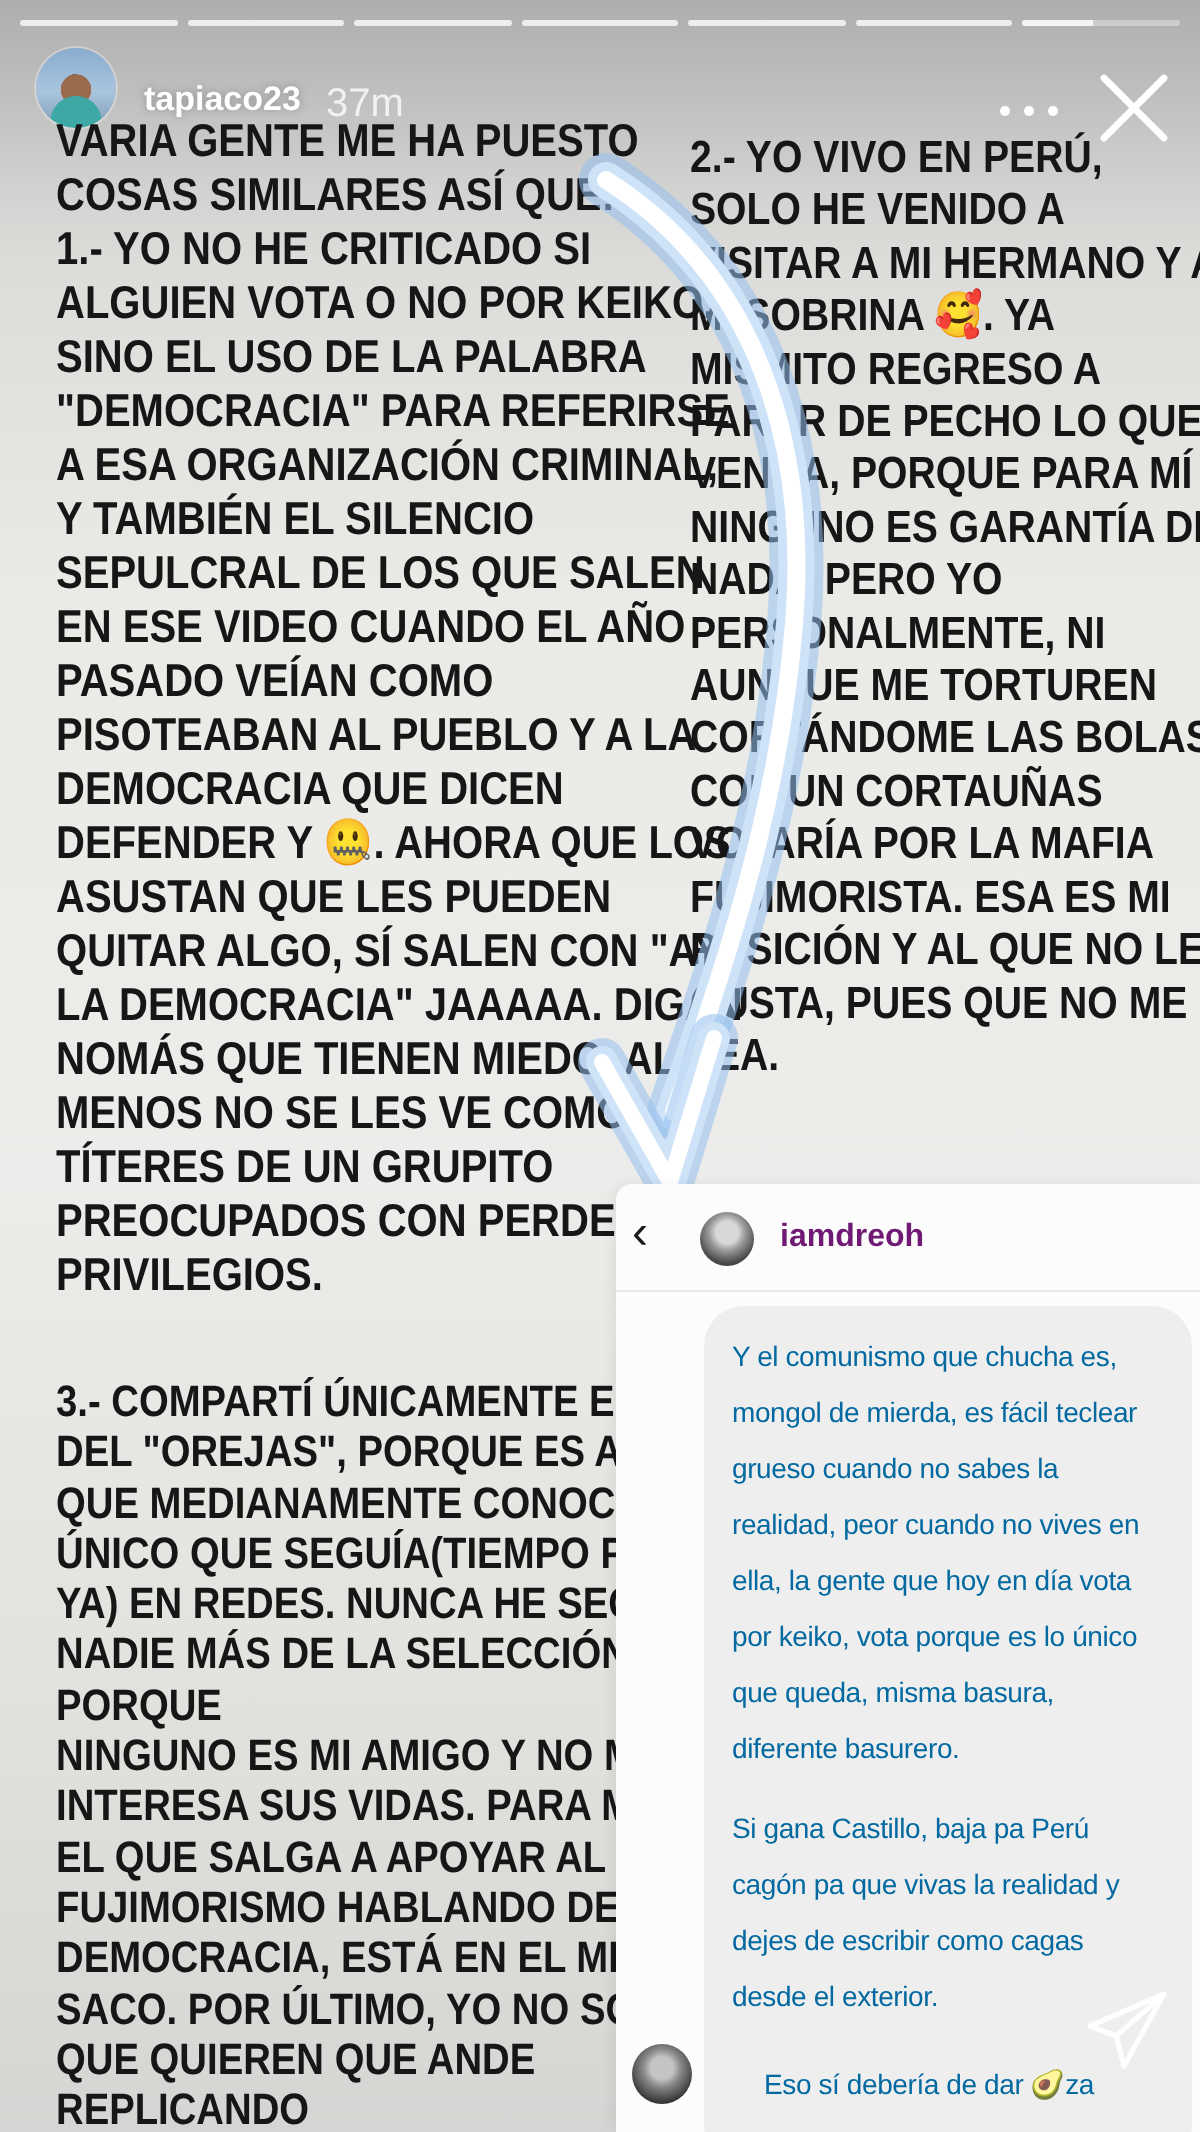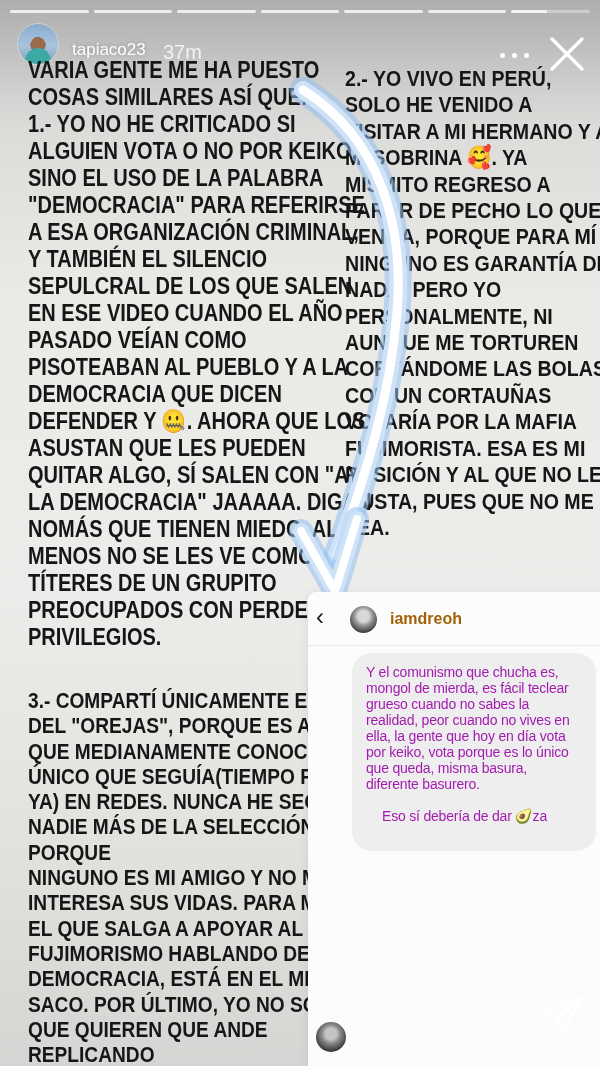--- a/index.html
+++ b/index.html
@@ -13,45 +13,45 @@
   .progress .seg{flex:1;border-radius:2px;background:rgba(255,255,255,.78);}
   .progress .seg.partial{background:linear-gradient(90deg,rgba(255,255,255,.85) 0 45%,rgba(255,255,255,.35) 45% 100%);}
   
   .hdr-avatar{position:absolute;left:18px;top:24px;width:40px;height:40px;border-radius:50%;
        background:
          radial-gradient(circle at 50% 92%, #3ea8a4 0 30%, rgba(62,168,164,0) 31%),
          radial-gradient(circle at 50% 52%, #9b6b4d 0 26%, rgba(155,107,77,0) 27%),
          radial-gradient(circle at 48% 44%, #2b2b2b 0 14%, rgba(43,43,43,0) 15%),
          linear-gradient(180deg,#89add0 0%,#a9c4dd 55%,#7e9cb9 100%);
        box-shadow:0 0 0 1px rgba(255,255,255,.35);}
-  .hdr-user{position:absolute;left:72px;top:40px;color:#fff;font-size:17px;font-weight:400;
+  .hdr-user{position:absolute;left:72px;top:40px;color:#fff;font-size:17px;font-weight:700;
        text-shadow:0 0 4px rgba(0,0,0,.25);text-align:right;}
   .hdr-time{position:absolute;left:163px;top:41px;color:rgba(255,255,255,.78);font-size:20px;}
   .more-icon{position:absolute;left:500px;top:53px;display:flex;gap:7px;}
   .more-icon i{width:5px;height:5px;border-radius:50%;background:#fff;display:block;}
   .close-icon{position:absolute;left:546px;top:33px;width:42px;height:42px;}
   
   .story-text{position:absolute;color:#161616;font-weight:800;white-space:pre-line;
        transform:scaleX(.87);transform-origin:0 0;letter-spacing:0;}
   .lb1{left:28px;top:57px;width:420px;font-size:23px;line-height:27px;}
   .rb {left:345px;top:66px;width:310px;font-size:22.5px;line-height:26.4px;}
   .lb2{left:28px;top:688px;width:420px;font-size:22px;line-height:25.3px;}
   
   .arrow-svg{position:absolute;left:0;top:0;pointer-events:none;}
   
   .dm-card{position:absolute;left:308px;top:592px;width:292px;height:474px;background:#fcfcfc;
        border-top-left-radius:8px;box-shadow:-2px 0 6px rgba(0,0,0,.06);}
   .dm-header{position:absolute;left:0;top:0;width:100%;height:53px;border-bottom:1px solid #e9e9e9;}
   .dm-back{position:absolute;left:8px;top:11px;font-size:24px;color:#1a1a1a;font-weight:400;}
   .dm-avatar{position:absolute;left:42px;top:14px;width:27px;height:27px;border-radius:50%;
        background:radial-gradient(circle at 50% 38%,#d8d8d8 0 26%,#9a9a9a 42%,#4c4c4c 70%,#242424 100%);}
-  .dm-user{position:absolute;left:82px;top:18px;font-size:16px;font-weight:700;color:#a16207;}
+  .dm-user{position:absolute;left:82px;top:18px;font-size:16px;font-weight:700;color:#701a75;}
   .dm-bubble{position:absolute;left:44px;top:61px;width:216px;background:#eeeeee;border-radius:20px;
        padding:11px 14px;}
-  .dm-bubble p{margin:0 0 12px;font-size:14px;line-height:16px;color:#a21caf;letter-spacing:-.2px;white-space:pre-line;}
+  .dm-bubble p{margin:0 0 12px;font-size:14px;line-height:28px;color:#0369a1;letter-spacing:-.2px;white-space:pre-line;}
   .dm-bubble p:last-child{margin:16px;}
   .dm-small-avatar{position:absolute;left:316px;top:1022px;width:30px;height:30px;border-radius:50%;
        background:radial-gradient(circle at 50% 40%,#c4c4c4 0 24%,#8a8a8a 40%,#3a3a3a 72%,#161616 100%);}
   .plane-icon{position:absolute;left:536px;top:990px;}
 </style>
 </head>
 <body>
 
 <div class="top-shade"></div>
 
@@ -152,20 +152,24 @@
   </div>
   <div class="dm-bubble">
     <p>Y el comunismo que chucha es,
 mongol de mierda, es fácil teclear
 grueso cuando no sabes la
 realidad, peor cuando no vives en
 ella, la gente que hoy en día vota
 por keiko, vota porque es lo único
 que queda, misma basura,
 diferente basurero.</p>
+    <p>Si gana Castillo, baja pa Perú
+cagón pa que vivas la realidad y
+dejes de escribir como cagas
+desde el exterior.</p>
     <p>Eso sí debería de dar 🥑za</p>
   </div>
 </div>
 <div class="dm-small-avatar"></div>
 
 <svg class="plane-icon" width="52" height="52" viewBox="0 0 52 52">
   <g fill="none" stroke="rgba(255,255,255,.9)" stroke-width="2.6" stroke-linejoin="round" stroke-linecap="round">
     <path d="M46 7 L9 23 L22 28 L26 43 Z"></path>
     <path d="M22 28 L46 7"></path>
   </g>

